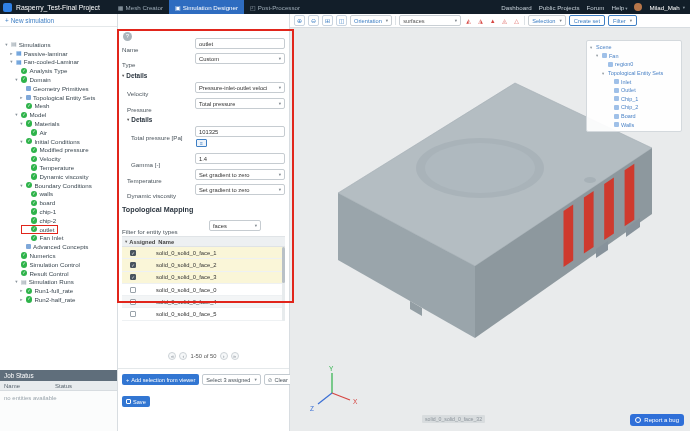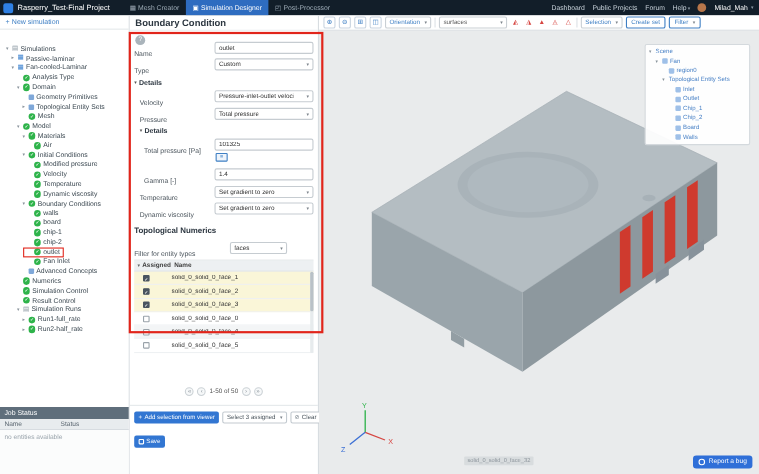--- a/index.html
+++ b/index.html
@@ -370,21 +370,20 @@
       <div id="job-header">Job Status</div>
       <div id="job-cols">
         <span>Name</span>
         <span>Status</span>
       </div>
       <div id="job-empty">no entities available</div>
     </div>
   </div>
 
   <div id="panel">
-    <div id="panel-header">Boundary Condition</div>
     <span class="help-circle">?</span>
 
     <div class="frow" style="top:24px">
       <span class="flabel">Name</span>
       <input class="fctl" value="outlet" style="">
     </div>
 
     <div class="frow" style="top:39px">
       <span class="flabel">Type</span>
       <span class="fctl">
@@ -439,21 +438,21 @@
     </div>
 
     <div class="frow" style="top:170px">
       <span class="flabel ind1">Dynamic viscosity</span>
       <span class="fctl">
         <span class="val">Set gradient to zero</span>
         <span class="sel-arrow">▾</span>
       </span>
     </div>
 
-    <div class="topo-title" style="top:191px">Topological Numerics</div>
+    <div class="topo-title" style="top:191px">Topological Mapping</div>
 
     <div class="frow" style="top:206px">
       <span class="flabel">Filter for entity types</span>
       <span class="fctl small">
         <span class="val">faces</span>
         <span class="sel-arrow">▾</span>
       </span>
     </div>
 
     <div id="tmap-table">

